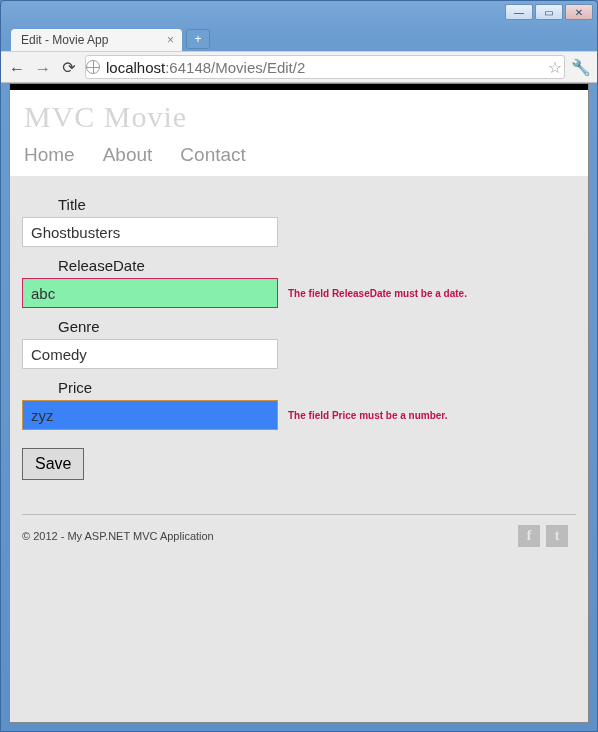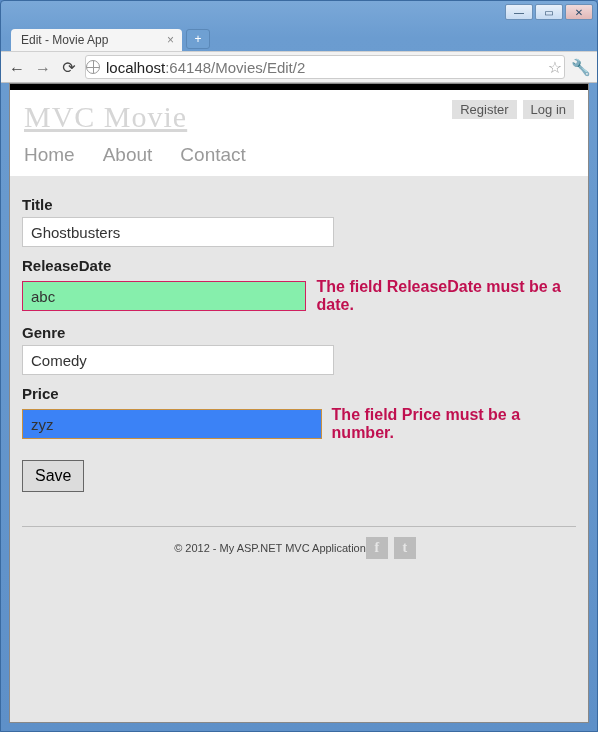--- a/index.html
+++ b/index.html
@@ -121,21 +121,20 @@
   .header {
     background:#fff;
     padding: 10px 14px 6px 14px;
     position:relative;
   }
   .brand {
     font-family: Georgia, serif;
     font-size: 30px;
     color:#d6d6d6;
     letter-spacing:1px;
-    text-decoration:underline;
   }
   .authlinks {
     position:absolute;
     top:10px; right:14px;
     display:flex; gap:6px;
   }
   .authlink {
     background:#e0e0e0;
     padding:2px 8px;
     font-size:13px;
@@ -158,39 +157,40 @@
   }
   h2.edit {
     font-family: "Segoe UI", Arial, sans-serif;
     font-size:26px;
     font-weight:bold;
     margin-bottom:6px;
   }
   .field { margin-bottom:10px; }
   .flabel {
     font-size:15px;
-    font-weight:bold;
+    font-weight:normal;
     color:#222;
     margin-bottom:4px;
+    margin-left:36px;
   }
   .frow { display:flex; align-items:center; gap:10px; }
   .finput {
-    width: 312px;
+    width: 256px;
     height: 30px;
     border:1px solid #c8c8c8;
     background:#fff;
     padding: 4px 8px;
     font-size:15px;
     color:#333;
   }
   .finput.err-red { border:1px solid #d02060; background:#86efac; }
   .finput.err-amber { border:1px solid #c89040; background:#3b82f6; }
   .errmsg {
     color:#c01050;
-    font-size:16px;
+    font-size:10px;
     font-weight:bold;
   }
   .savebtn {
     margin-top:8px;
     padding:6px 12px;
     font-size:16px;
     background:#dcdcdc;
     border:1px solid #666;
     font-family: inherit;
   }
@@ -199,21 +199,21 @@
     margin-top:18px;
     font-size:14px;
     color:#000;
     text-decoration:underline;
   }
   .footer {
     border-top:1px solid #bbb;
     margin-top:34px;
     padding:10px 8px 14px 0;
     display:flex;
-    justify-content:center;
+    justify-content:space-between;
     align-items:center;
   }
   .copy { font-size:11px; color:#444; }
   .social { display:flex; gap:6px; }
   .sbox {
     width:22px;height:22px;background:#bcbcbc;color:#e6e6e6;
     display:flex;align-items:center;justify-content:center;
     font-weight:bold;font-size:14px;font-family:Georgia,serif;
   }
 </style>
@@ -247,24 +247,20 @@
       <span style="flex:1"></span>
       <span class="star">☆</span>
     </div>
     <div class="wrench">🔧</div>
   </div>
 
   <div class="viewport">
     <div class="blackbar"></div>
     <div class="header">
       <div class="brand">MVC Movie</div>
-      <div class="authlinks">
-        <span class="authlink">Register</span>
-        <span class="authlink">Log in</span>
-      </div>
       <div class="mainnav">
         <span>Home</span>
         <span>About</span>
         <span>Contact</span>
       </div>
     </div>
 
     <div class="content">
 
       <div class="field">

